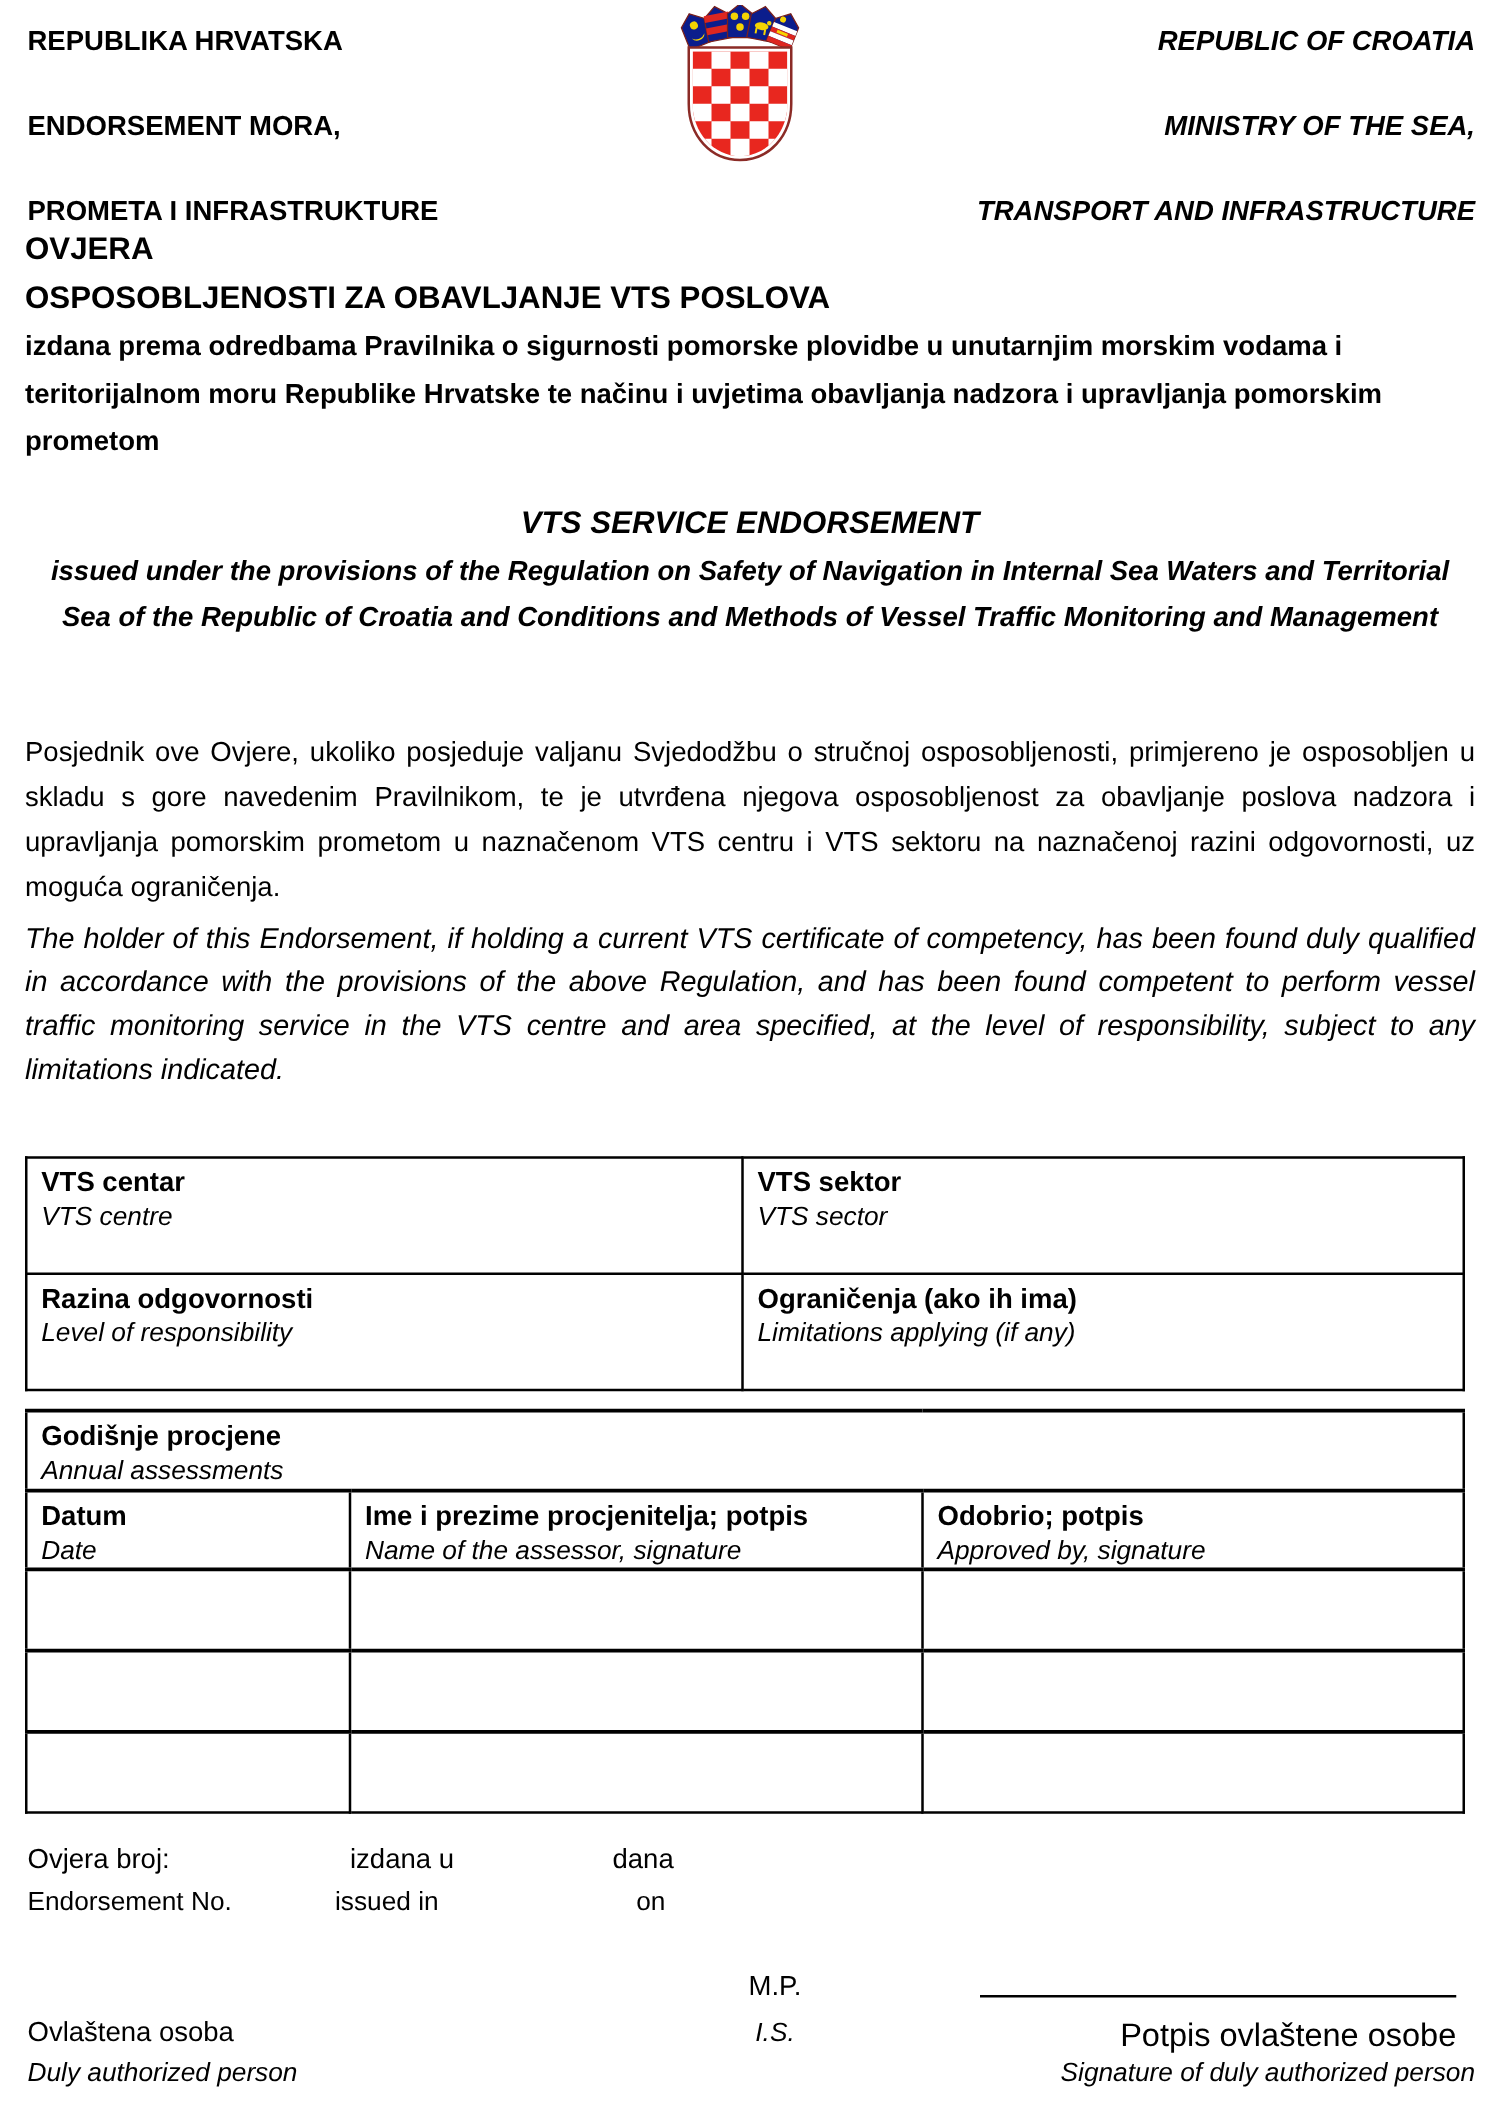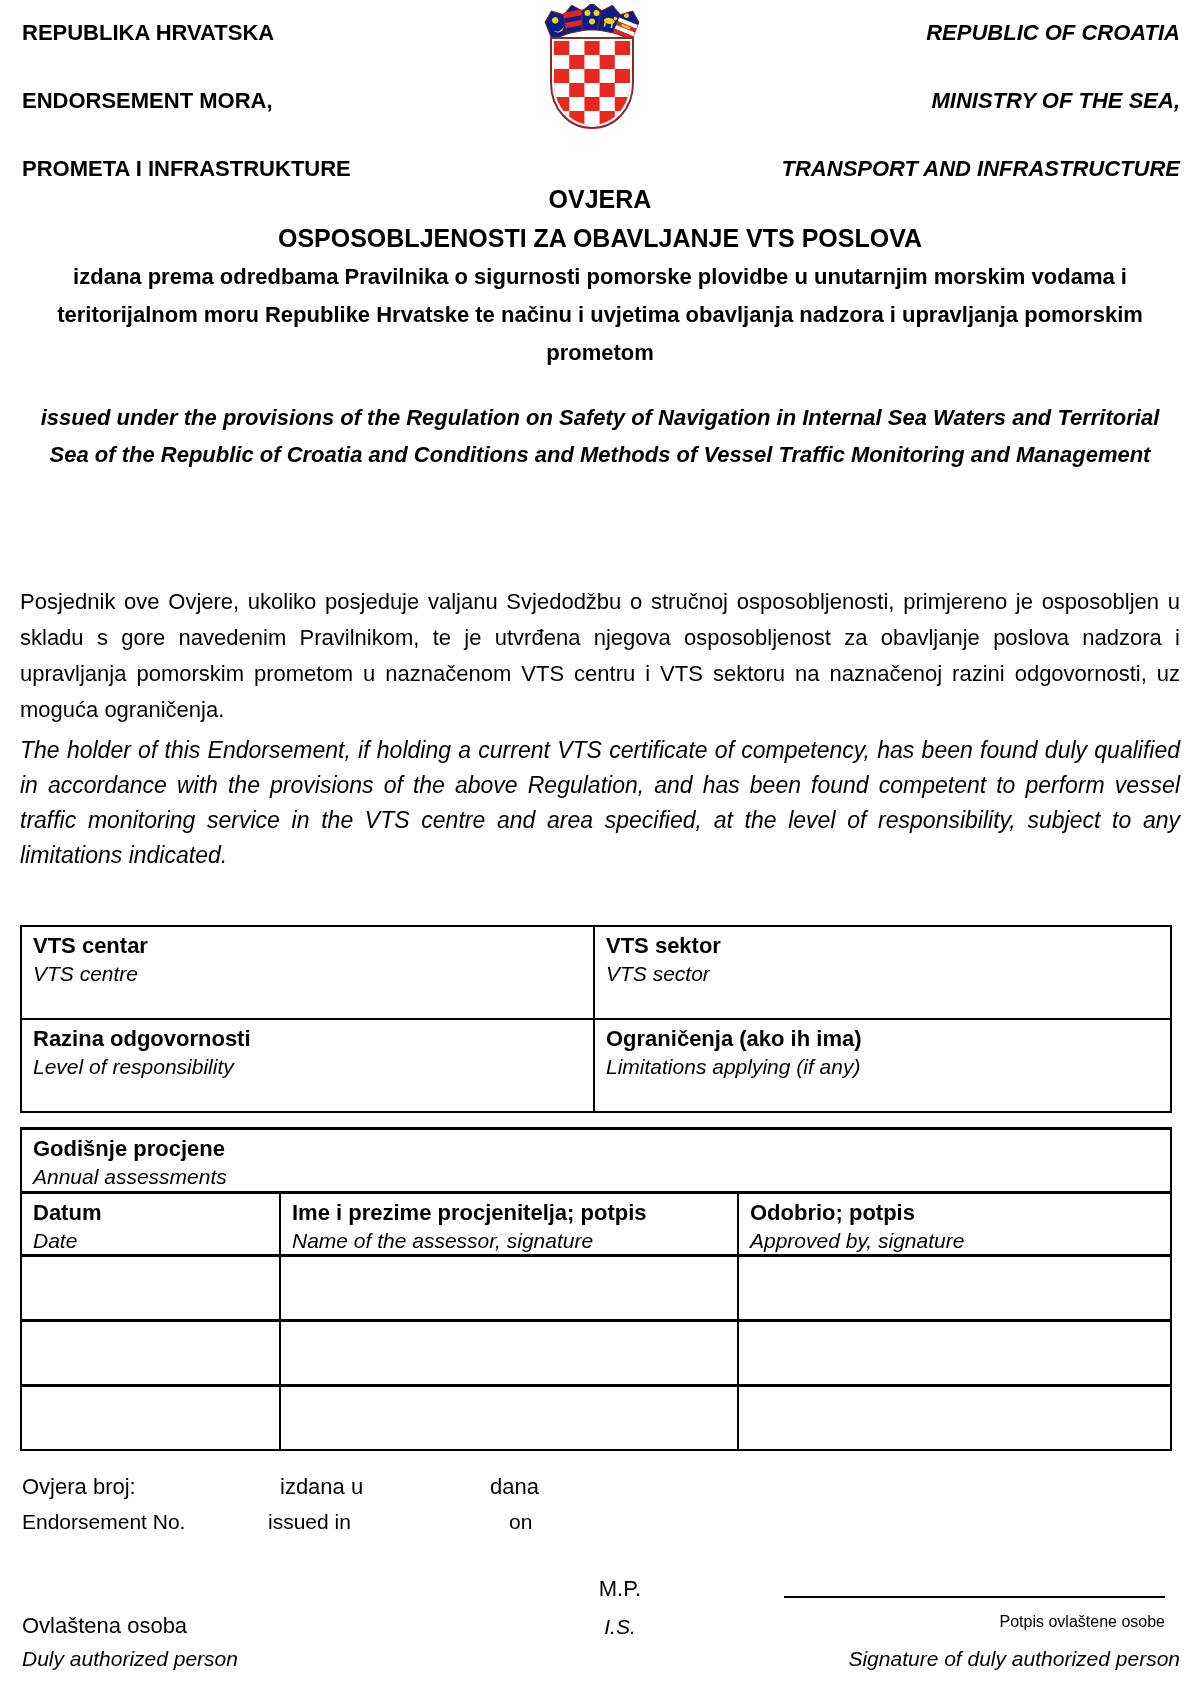--- a/index.html
+++ b/index.html
@@ -5,21 +5,21 @@
   html,body{margin:0;padding:0;background:#fff;}
   body{width:1200px;height:1695px;position:relative;font-family:"Liberation Sans",sans-serif;color:#000;}
   .page{position:absolute;inset:0;overflow:hidden;}
 
   
   .hdr-left{position:absolute;top:16px;left:22px;font-size:22px;font-weight:bold;line-height:34px;white-space:pre-line;}
   .hdr-right{position:absolute;top:16px;right:20px;font-size:22px;font-weight:bold;font-style:italic;line-height:34px;text-align:right;white-space:pre-line;}
   .coat{position:absolute;top:4px;left:544px;width:96px;height:128px;}
 
   
-  .title-hr{position:absolute;top:180px;left:20px;width:1160px;text-align:center;}
+  .title-hr{position:absolute;top:180px;left:20px;width:1160px;}
   .title-hr .h{font-size:25px;font-weight:bold;line-height:39px;}
   .title-hr .sub{font-size:22px;font-weight:bold;line-height:38px;}
   .title-en{position:absolute;top:399px;left:20px;width:1160px;text-align:center;font-style:italic;}
   .title-en .h{font-size:25px;font-weight:bold;line-height:39px;}
   .title-en .sub{font-size:22px;font-weight:bold;line-height:37px;text-align:center;}
 
   
   .p-hr{position:absolute;top:584px;left:20px;width:1160px;font-size:22px;line-height:36px;text-align:justify;}
   .p-en{position:absolute;top:733px;left:20px;width:1160px;font-size:23px;font-style:italic;line-height:35px;text-align:justify;}
 
@@ -41,21 +41,21 @@
   .issue span{position:absolute;white-space:nowrap;}
   .i-hr{font-size:22px;top:1474px;}
   .i-en{font-size:21px;top:1510px;}
 
   
   .ftr span{position:absolute;white-space:nowrap;}
   .f-mp{top:1576px;left:570px;width:100px;text-align:center;font-size:22px;}
   .f-sigline{position:absolute;top:1596px;left:784px;width:381px;border-top:2px solid #000;}
   .f-auth-hr{top:1613px;left:22px;font-size:22px;}
   .f-is{top:1615px;left:570px;width:100px;text-align:center;font-size:21px;font-style:italic;}
-  .f-potpis{top:1613px;left:784px;width:381px;text-align:right;font-size:16px;}
+  .f-potpis{top:1613px;left:784px;width:381px;text-align:right;font-size:26px;}
   .f-auth-en{top:1647px;left:22px;font-size:21px;font-style:italic;}
   .f-sign-en{top:1647px;left:700px;width:480px;text-align:right;font-size:21px;font-style:italic;}
 </style>
 </head>
 <body>
 
 <div class="page">
 
   <div class="hdr-left"><span>REPUBLIKA HRVATSKA</span><br>
     <span>ENDORSEMENT MORA,</span><br>
@@ -126,20 +126,21 @@
     <span>MINISTRY OF THE SEA,</span><br>
     <span>TRANSPORT AND INFRASTRUCTURE</span></div>
 
   <div class="title-hr">
     <div class="h">OVJERA</div>
     <div class="h">OSPOSOBLJENOSTI ZA OBAVLJANJE VTS POSLOVA</div>
     <div class="sub">izdana prema odredbama Pravilnika o sigurnosti pomorske plovidbe u unutarnjim morskim vodama i teritorijalnom moru Republike Hrvatske te načinu i uvjetima obavljanja nadzora i upravljanja pomorskim prometom</div>
   </div>
 
   <div class="title-en">
+    <div class="h">VTS SERVICE ENDORSEMENT</div>
     <div class="sub">issued under the provisions of the Regulation on Safety of Navigation in Internal Sea Waters and Territorial Sea of the Republic of Croatia and Conditions and Methods of Vessel Traffic Monitoring and Management</div>
   </div>
 
   <div class="p-hr">Posjednik ove Ovjere, ukoliko posjeduje valjanu Svjedodžbu o stručnoj osposobljenosti, primjereno je osposobljen u skladu s gore navedenim Pravilnikom, te je utvrđena njegova osposobljenost za obavljanje poslova nadzora i upravljanja pomorskim prometom u naznačenom VTS centru i VTS sektoru na naznačenoj razini odgovornosti, uz moguća ograničenja.</div>
   <div class="p-en">The holder of this Endorsement, if holding a current VTS certificate of competency, has been found duly qualified in accordance with the provisions of the above Regulation, and has been found competent to perform vessel traffic monitoring service in the VTS centre and area specified, at the level of responsibility, subject to any limitations indicated.</div>
 
 
   <table class="tbl tbl2">
     <colgroup>
         <col style="width:573px">

